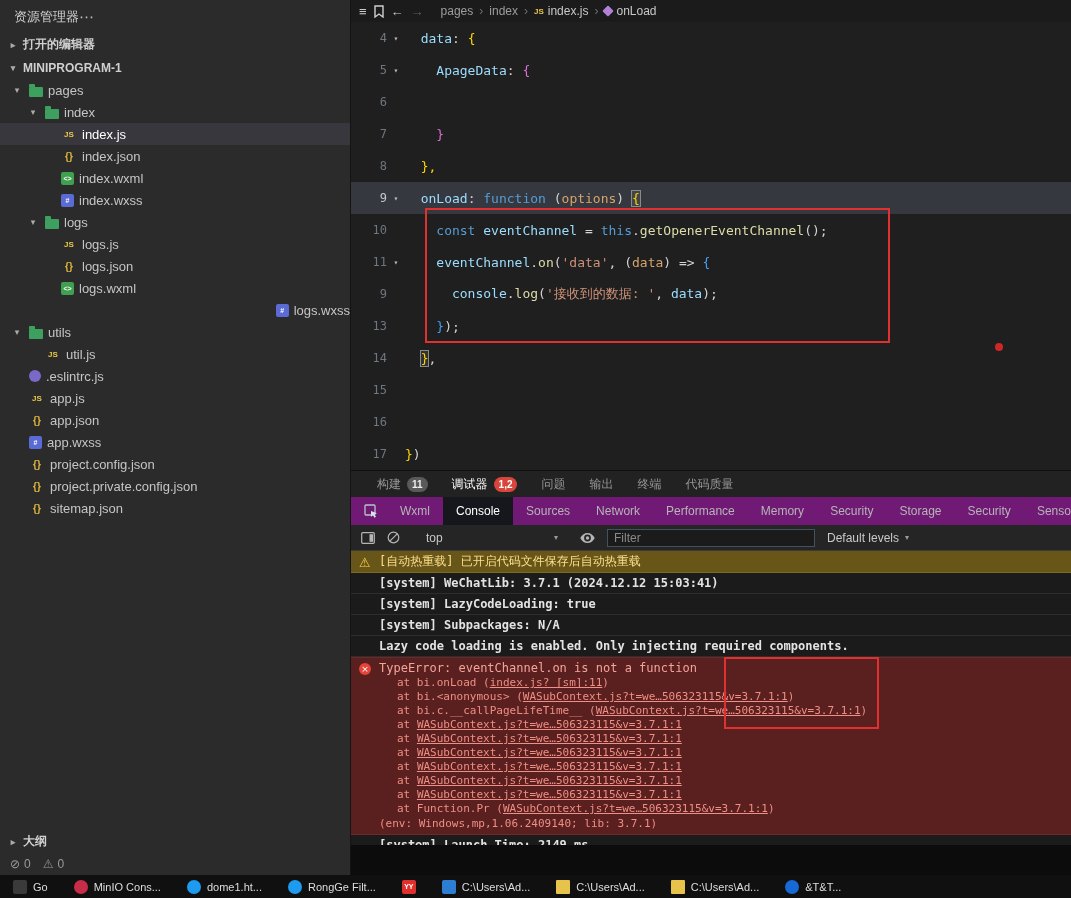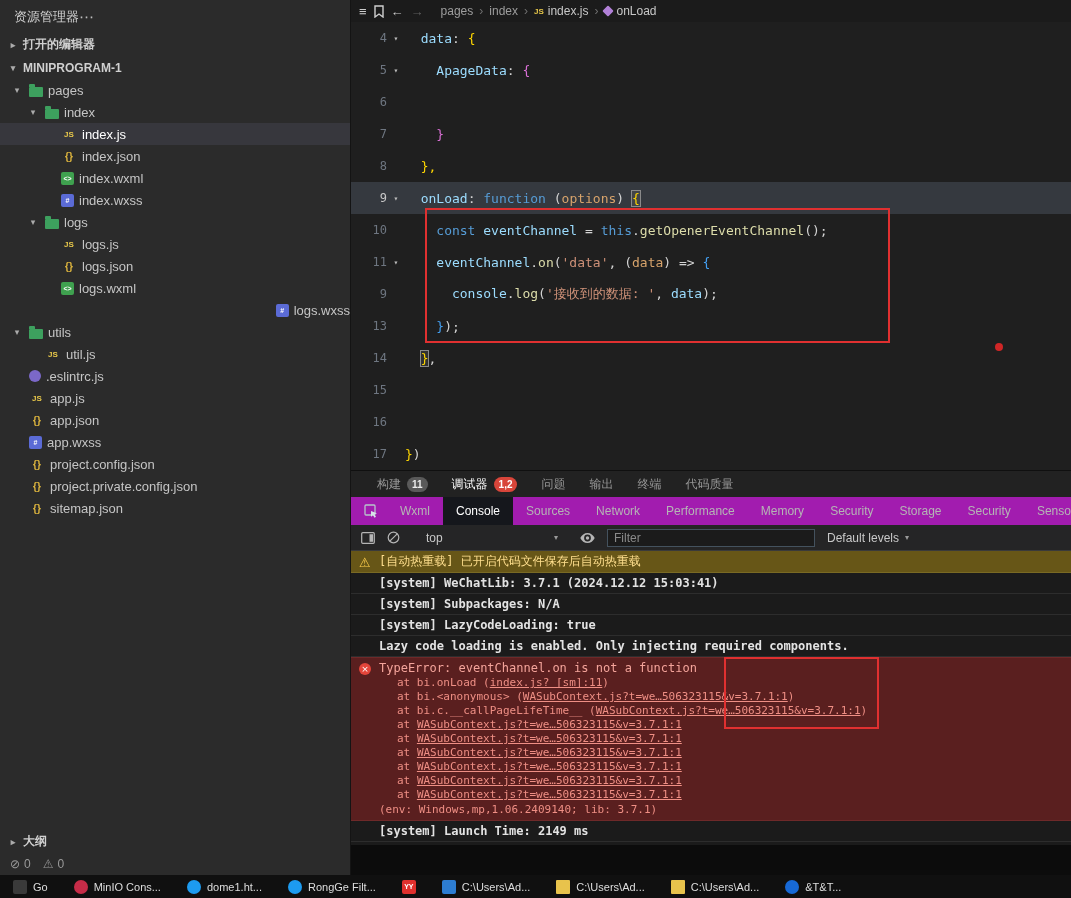--- a/index.html
+++ b/index.html
@@ -57,21 +57,21 @@
 
   
   .ptabs{height:27px;background:#222222;display:flex;align-items:center;gap:24px;padding:0 26px;font-size:12px;color:#969696;border-top:1px solid #101010}
   .ptab{display:flex;gap:6px;align-items:center;cursor:pointer;height:100%}
   .ptab.active{color:#fff}
   .badge{min-width:18px;padding:0 5px;height:15px;line-height:15px;border-radius:8px;font-size:10px;text-align:center;font-weight:bold}
   .badge-gray{background:#5a5a5a;color:#eee}
   .badge-red{background:#d8453a;color:#fff}
 
   
-  .dtabs{height:28px;background:#a21caf;display:flex;align-items:center;font-size:12px;color:#b5b5b5;padding-left:4px;overflow:hidden}
+  .dtabs{height:28px;background:#701a75;display:flex;align-items:center;font-size:12px;color:#b5b5b5;padding-left:4px;overflow:hidden}
   .inspect-wrap{padding:0 9px;display:flex;align-items:center;cursor:pointer}
   .dtab{padding:0 13px;height:100%;display:flex;align-items:center;cursor:pointer;white-space:nowrap}
   .dtab.active{background:#15171c;color:#fff}
 
   
   .ctoolbar{height:26px;background:#252526;display:flex;align-items:center;gap:12px;padding:0 10px;font-size:12px;color:#bbb;border-bottom:1px solid #3a3a3a}
   .tb-icon{display:flex;align-items:center;cursor:pointer}
   .ctx-select{display:flex;align-items:center;justify-content:space-between;width:132px;cursor:pointer;color:#c9c9c9}
   .dd-arrow{font-size:8px;color:#9a9a9a}
   .filter-input{width:208px;height:18px;background:#1b1b1b;border:1px solid #44525e;color:#ccc;font-size:12px;padding:0 6px;outline:none;font-family:"Liberation Sans",sans-serif}
@@ -425,35 +425,36 @@
       <span class="levels-select">
         <span>Default levels</span>
         <span class="dd-arrow">▾</span>
       </span>
     </div>
 
     <div class="console">
       <div id="console-rows">
           <div class="crow warn"><span class="row-icon warn-tri">⚠</span>[自动热重载] 已开启代码文件保存后自动热重载</div>
           <div class="crow sys">[system] WeChatLib: 3.7.1 (2024.12.12 15:03:41)</div>
+          <div class="crow sys">[system] LazyCodeLoading: true</div>
           <div class="crow sys">[system] Subpackages: N/A</div>
-          <div class="crow sys">[system] LazyCodeLoading: true</div>
           <div class="crow sys">Lazy code loading is enabled. Only injecting required components.</div>
           <div class="err-block">
             <span class="err-icon">×</span>
             <div class="err-msg">TypeError: eventChannel.on is not a function</div>
             <div class="stack-line">at bi.onLoad (<span class="err-link">index.js? [sm]:11</span>)</div>
             <div class="stack-line">at bi.&lt;anonymous&gt; (<span class="err-link">WASubContext.js?t=we…506323115&amp;v=3.7.1:1</span>)</div>
             <div class="stack-line">at bi.c.__callPageLifeTime__ (<span class="err-link">WASubContext.js?t=we…506323115&amp;v=3.7.1:1</span>)</div>
             <div class="stack-line">at <span class="err-link">WASubContext.js?t=we…506323115&amp;v=3.7.1:1</span></div>
             <div class="stack-line">at <span class="err-link">WASubContext.js?t=we…506323115&amp;v=3.7.1:1</span></div>
             <div class="stack-line">at <span class="err-link">WASubContext.js?t=we…506323115&amp;v=3.7.1:1</span></div>
             <div class="stack-line">at <span class="err-link">WASubContext.js?t=we…506323115&amp;v=3.7.1:1</span></div>
             <div class="stack-line">at <span class="err-link">WASubContext.js?t=we…506323115&amp;v=3.7.1:1</span></div>
             <div class="stack-line">at <span class="err-link">WASubContext.js?t=we…506323115&amp;v=3.7.1:1</span></div>
+            <div class="stack-line">at Function.Pr (<span class="err-link">WASubContext.js?t=we…506323115&amp;v=3.7.1:1</span>)</div>
             <div class="err-env">(env: Windows,mp,1.06.2409140; lib: 3.7.1)</div>
           </div>
           <div class="crow sys">[system] Launch Time: 2149 ms</div>
         </div>
       <div class="ann-box ann-console"></div>
     </div>
 
     <div class="bottom-filler"></div>
   </div>
 </div>

